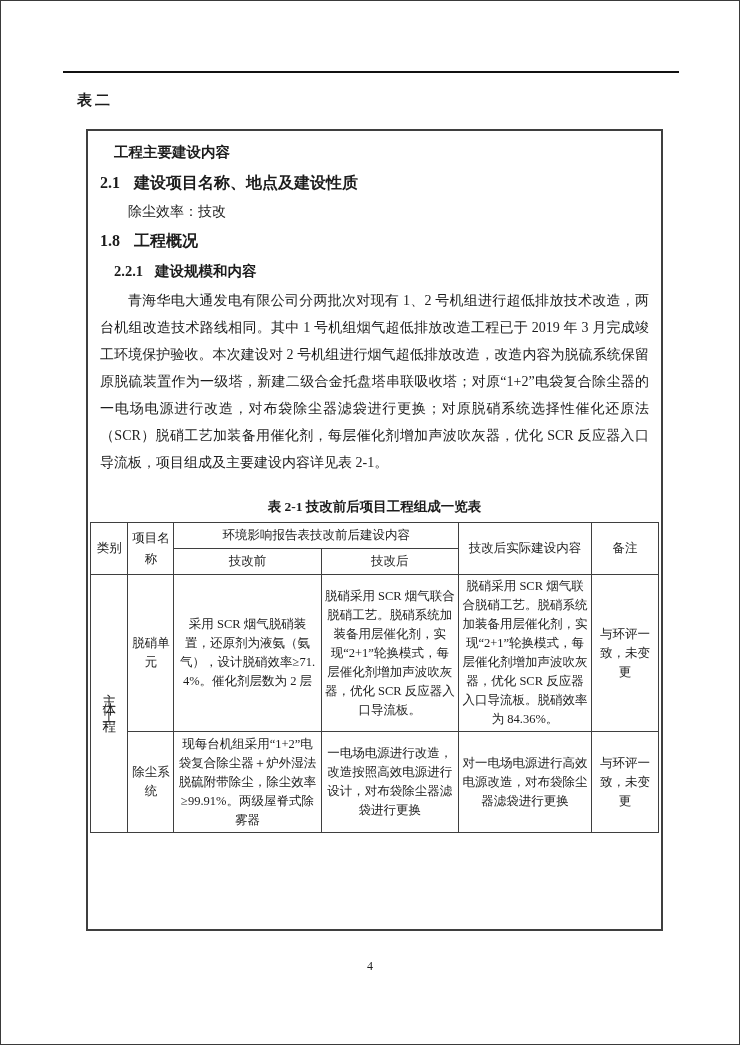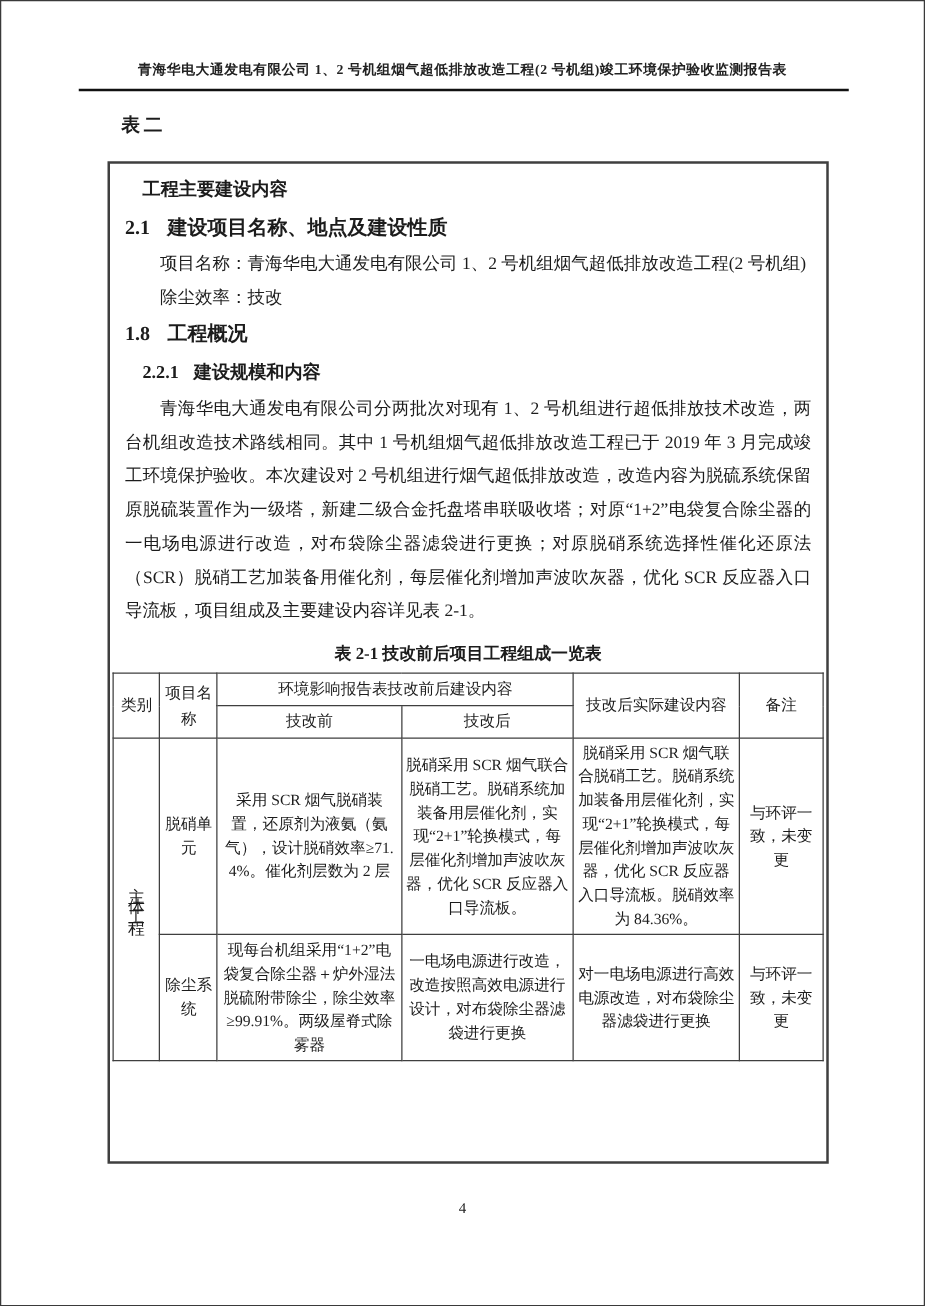--- a/index.html
+++ b/index.html
@@ -18,21 +18,21 @@
     position:absolute;top:47px;left:40px;right:40px;
     text-align:center;
     font-size:11px;font-weight:bold;letter-spacing:.5px;
     color:#222;
   }
   .header-rule{
     position:absolute;top:70px;left:62px;right:60px;height:2px;
     background:#111;
   }
   .sheet-label{
-    position:absolute;top:90px;left:96px;
+    position:absolute;top:90px;left:76px;
     font-size:15px;font-weight:bold;letter-spacing:3px;
   }
   .main-box{
     position:absolute;top:128px;left:85px;width:577px;height:802px;
     border:2px solid #3f3f3f;box-sizing:border-box;
     padding:6px 10px 0 10px;
   }
   .box-title{
     font-size:14.5px;font-weight:bold;line-height:30px;
     padding-left:2px;
@@ -48,21 +48,21 @@
     padding-left:16px;
   }
   .h3 .no{margin-right:12px;}
   .para{
     font-size:14px;line-height:27px;
     text-align:justify;text-indent:2em;
     margin:0;padding:0 2px;
   }
   .tbl-caption{
     text-align:center;font-size:13.5px;font-weight:bold;
-    line-height:31px;margin-top:4px;
+    line-height:31px;margin-top:15px;
   }
   table.comp{
     border-collapse:collapse;table-layout:fixed;
     width:calc(100% + 16px);margin-left:-8px;
     font-size:12.5px;line-height:19px;
   }
   table.comp th,table.comp td{
     border:1px solid #3f3f3f;
     text-align:center;vertical-align:middle;
     padding:2px 3px;
@@ -80,34 +80,32 @@
   .page-number{
     position:absolute;top:958px;left:0;right:0;
     text-align:center;font-size:12px;
   }
 </style>
 </head>
 <body>
 
 <div class="page">
 
-  <div class="doc-header">青海华电大通发电有限公司 1、2 号机组烟气超低排放改造工程(2 号机组)竣工环境保护验收监测报告表</div>
   <div class="header-rule"></div>
 
   <div class="sheet-label">表二</div>
 
   <div class="main-box">
 
     <div class="box-title">工程主要建设内容</div>
 
     <div class="h2">
       <span class="no">2.1</span><span>建设项目名称、地点及建设性质</span>
     </div>
 
-    <p class="para">项目名称：青海华电大通发电有限公司 1、2 号机组烟气超低排放改造工程(2 号机组)</p>
     <p class="para">除尘效率：技改</p>
 
     <div class="h2">
       <span class="no">1.8</span><span>工程概况</span>
     </div>
 
     <div class="h3">
       <span class="no">2.2.1</span><span>建设规模和内容</span>
     </div>
 

